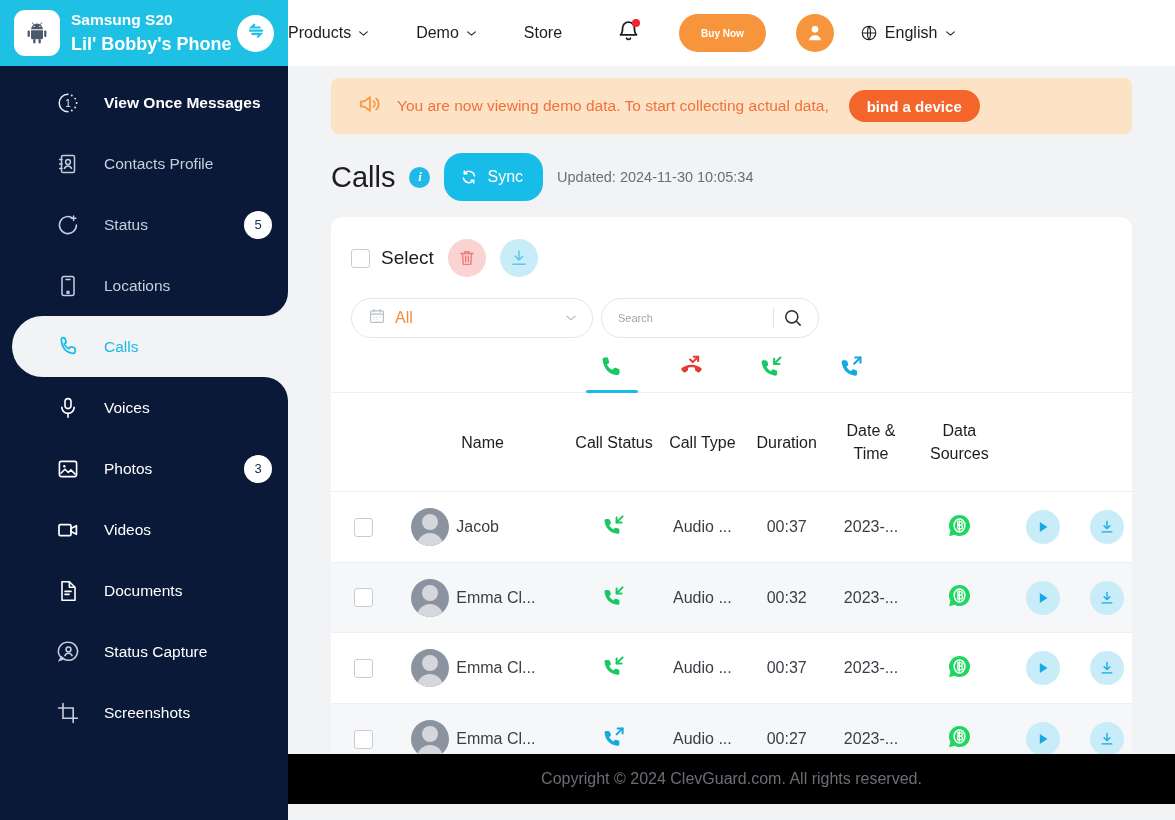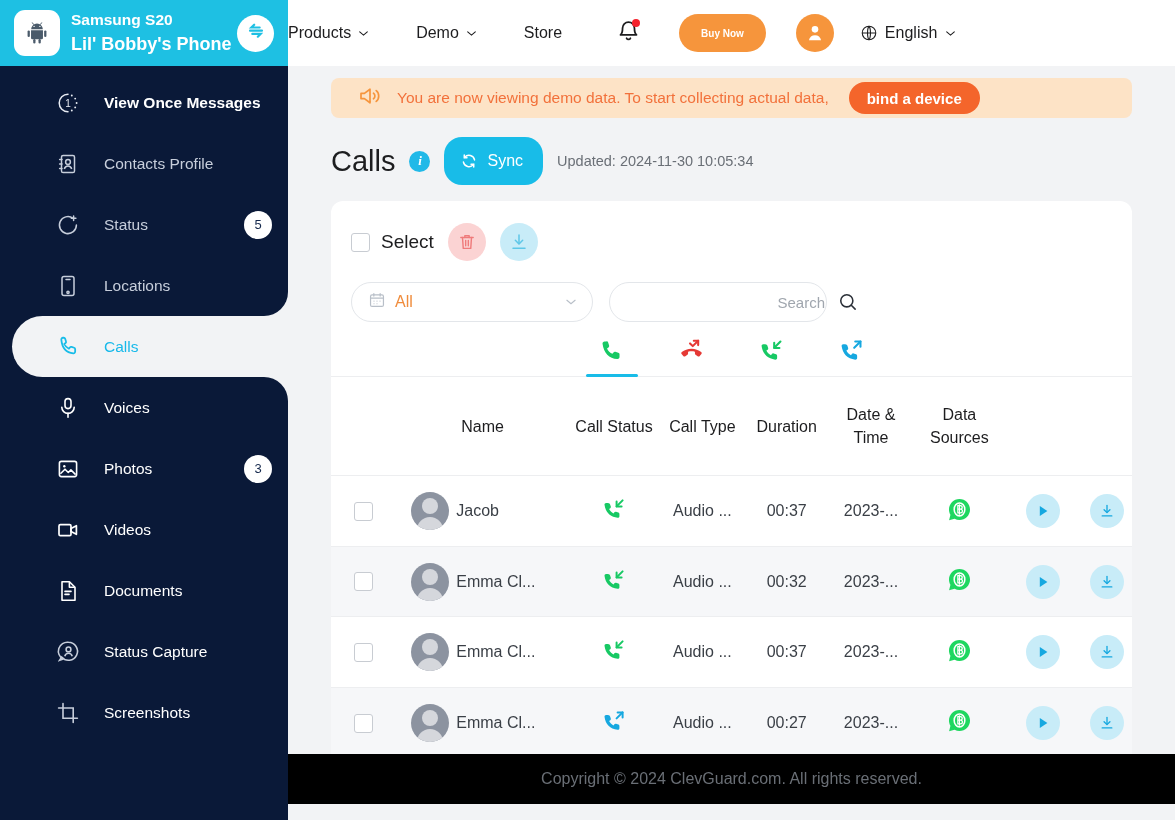--- a/index.html
+++ b/index.html
@@ -92,21 +92,21 @@
   .avatar-btn {
     margin-left: 30px; width: 38px; height: 38px; border-radius: 50%; background: #f6953c;
     display: flex; align-items: center; justify-content: center; cursor: pointer; flex: none;
   }
   .lang { margin-left: 26px; display: flex; align-items: center; gap: 7px; font-size: 16px; color: #1d1d1f; cursor: pointer; }
 
   
   .main { position: absolute; left: 288px; top: 66px; width: 887px; height: 754px; background: #f2f3f5; }
 
   .demo-banner {
-    margin: 12px 43px 0 43px; height: 40px; border-radius: 8px; background: #fde3c6;
+    margin: 12px 43px 0 43px; height: 56px; border-radius: 8px; background: #fde3c6;
     display: flex; align-items: center; padding-left: 26px; gap: 16px;
   }
   .demo-text { font-size: 15.5px; color: #f2713b; white-space: nowrap; }
   .bind-btn {
     height: 32px; padding: 0 18px; border-radius: 16px; background: #f4652b; color: #fff;
     font-size: 15px; font-weight: bold; display: flex; align-items: center; border: none; cursor: pointer;
     margin-left: 4px; white-space: nowrap;
   }
 
   .page-head { display: flex; align-items: center; gap: 14px; margin: 19px 0 0 43px; }
@@ -128,33 +128,33 @@
   .select-row { display: flex; align-items: center; gap: 14px; }
   .chk {
     width: 19px; height: 19px; border: 1.6px solid #c8ccd2; border-radius: 3px; background: #fff;
     cursor: pointer; flex: none;
   }
   .select-lbl { font-size: 19px; color: #1d1d1f; margin-left: -3px; }
   .circ-btn { width: 38px; height: 38px; border-radius: 50%; display: flex; align-items: center; justify-content: center; cursor: pointer; flex: none; }
   .circ-btn.del { background: #fbd3d3; }
   .circ-btn.dl  { background: #c8ecf8; }
 
-  .filters-row { display: flex; align-items: center; gap: 16px; margin-top: 21px; }
+  .filters-row { display: flex; align-items: center; gap: 8px; margin-top: 21px; }
   .date-sel {
     width: 242px; height: 40px; border: 1px solid #e3e6ea; border-radius: 20px;
     display: flex; align-items: center; padding: 0 14px 0 16px; gap: 9px; cursor: pointer; background: #fff;
   }
   .date-sel .val { flex: 1; font-size: 16px; color: #f08c3c; }
   .search-box {
     width: 218px; height: 40px; border: 1px solid #e3e6ea; border-radius: 20px;
     display: flex; align-items: center; padding: 0 4px 0 16px; background: #fff;
   }
   .search-box input {
-    flex: 1; border: none; outline: none; font-size: 15px; color: #1d1d1f;
-    font-family: "Liberation Sans", sans-serif; background: transparent; text-align: right;
+    flex: 1; border: none; outline: none; font-size: 11px; color: #1d1d1f;
+    font-family: "Liberation Sans", sans-serif; background: transparent;
   }
   .search-box input::placeholder { color: #a0a6ae; }
   .search-div { width: 1px; height: 22px; background: #e3e6ea; margin: 0 8px 0 4px; }
 
   .tabs { display: flex; justify-content: center; gap: 0; margin-top: 14px; border-bottom: 1px solid #edeef0; }
   .tab { width: 80px; height: 40px; display: flex; align-items: flex-start; justify-content: center;
          padding-top: 2px; cursor: pointer; position: relative; }
   .tab.active::after { content: ""; position: absolute; bottom: -1px; left: 14px; right: 14px; height: 3px; background: #18bce8; border-radius: 2px; }
 
   table.calls { width: 100%; border-collapse: collapse; table-layout: fixed; }

